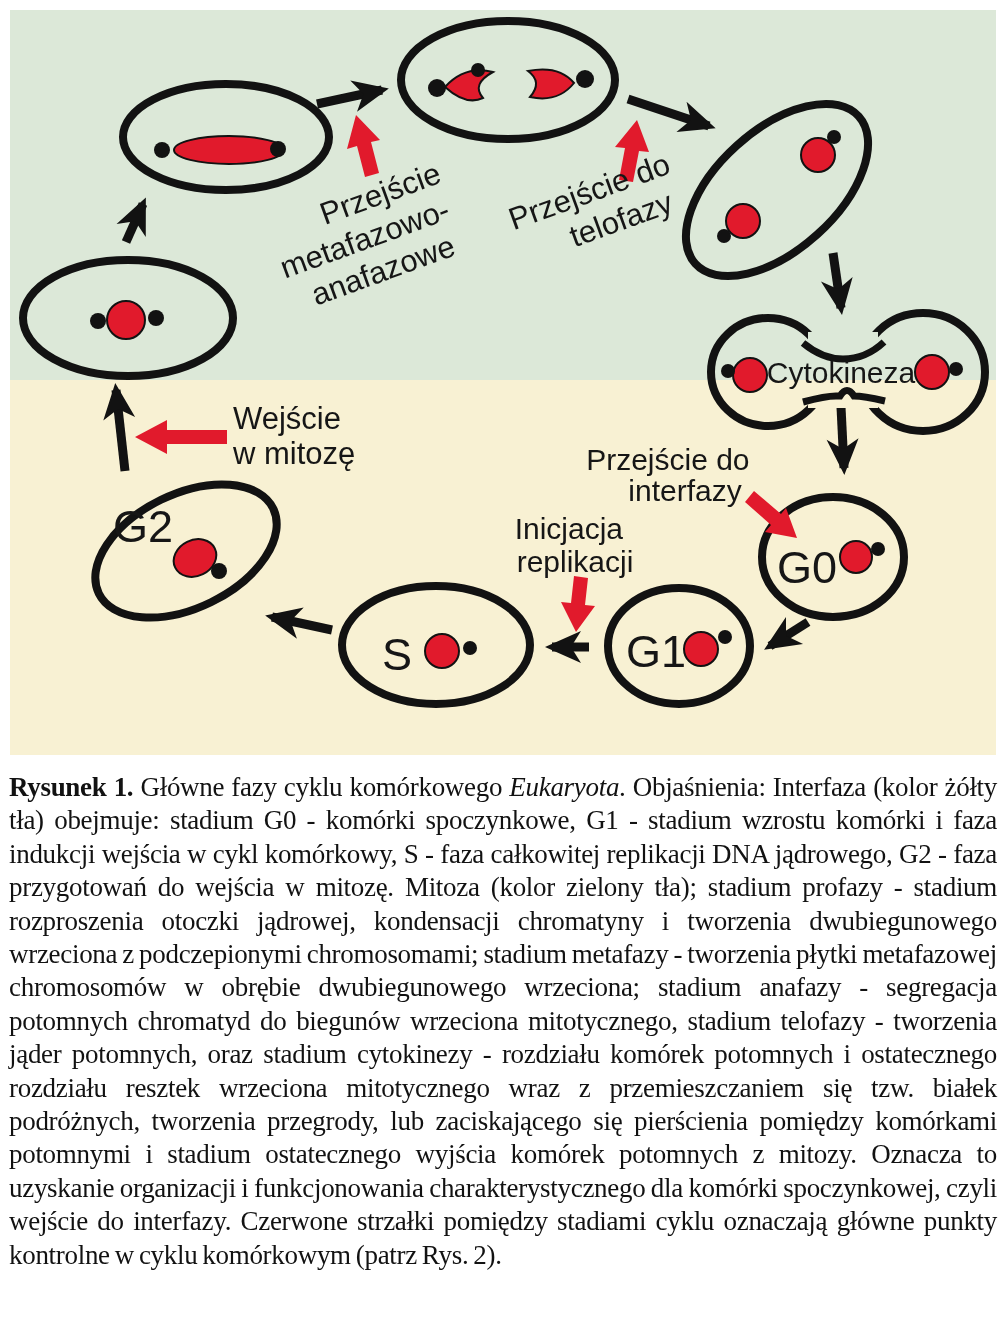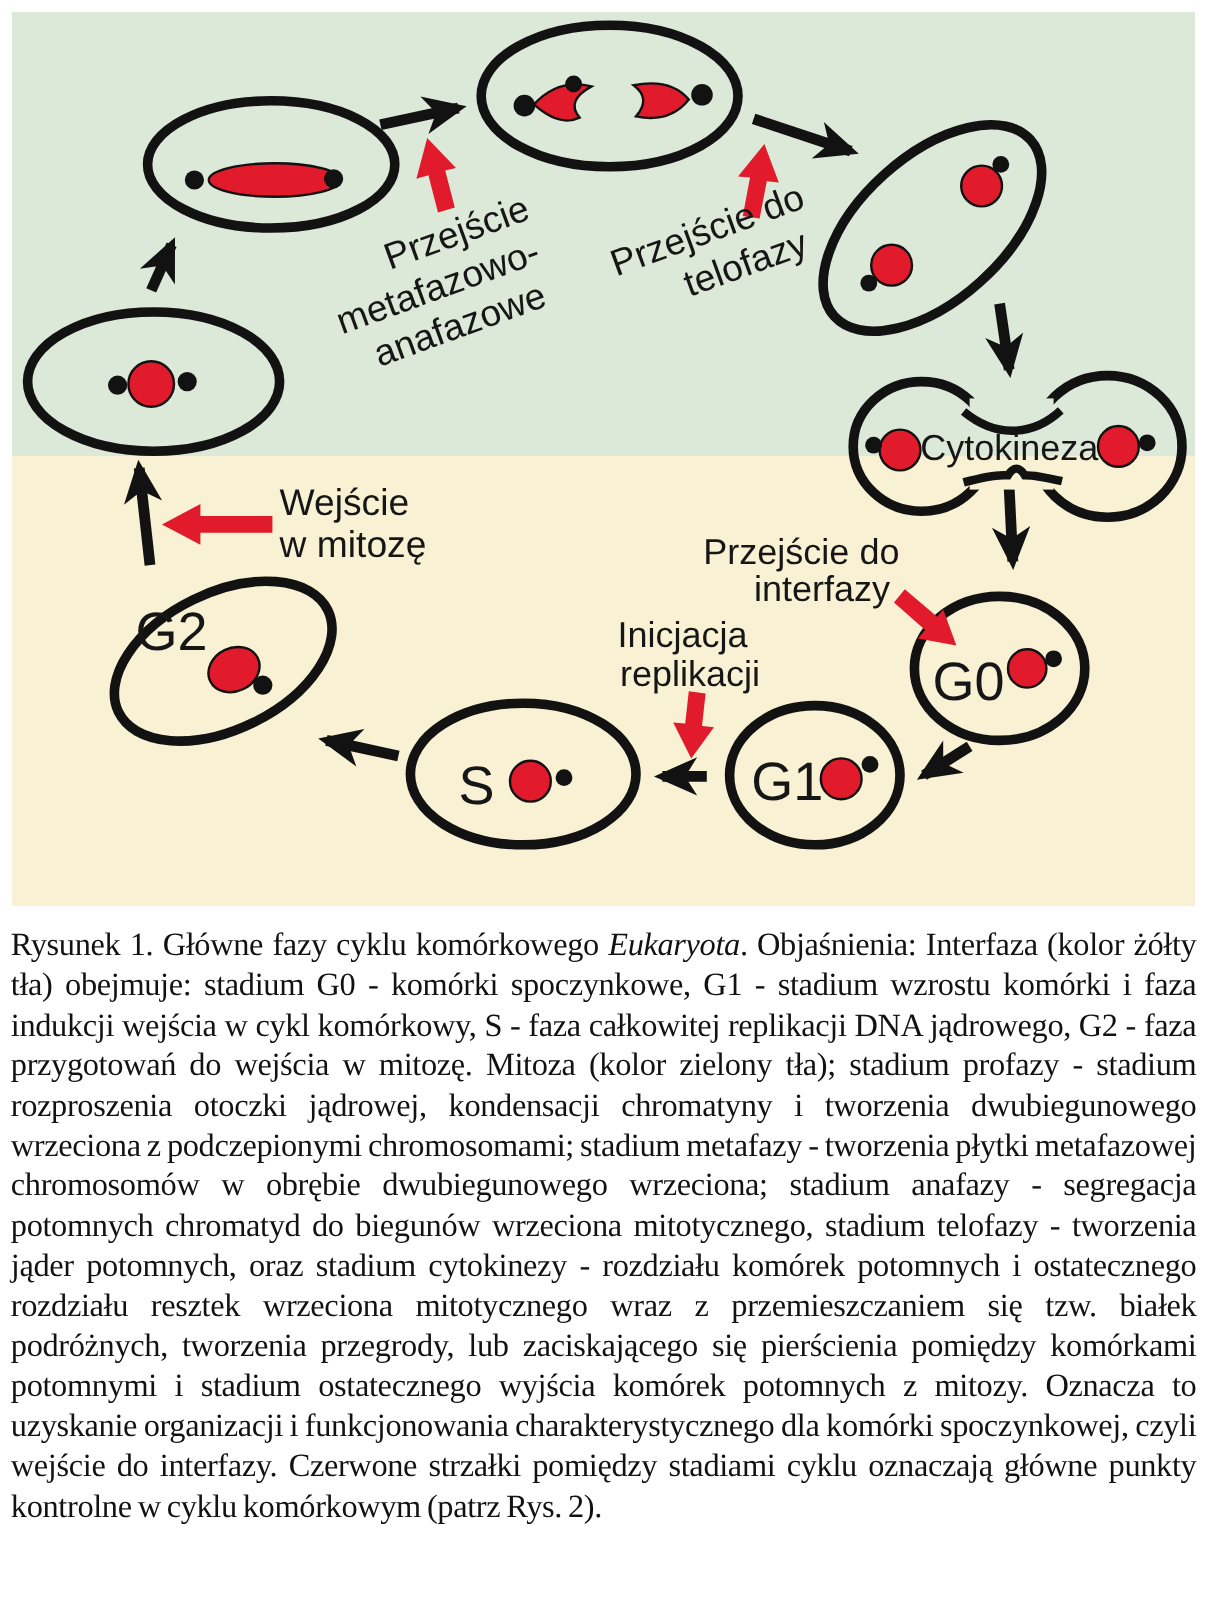--- a/index.html
+++ b/index.html
@@ -5,21 +5,21 @@
 <style>
   html,body{margin:0;padding:0;background:#ffffff;}
   body{width:1006px;height:1344px;overflow:hidden;
        font-family:"Liberation Serif",serif;color:#121212;}
   .figure{margin:10px 10px 0 10px;width:986px;height:745px;position:relative;}
   .figure svg{display:block;}
   .diagram-label{font-family:"Liberation Sans",sans-serif;fill:#161616;}
   .phase-label{font-family:"Liberation Sans",sans-serif;fill:#161616;font-size:45px;}
   .caption{margin:16px 9px 0 9px;text-align:justify;
            font-size:27px;line-height:33.4px;letter-spacing:-0.3px;word-spacing:-1.5px;}
-  .caption b{font-weight:normal;margin-top:44px;}
+  .caption b{font-weight:bold;margin-top:44px;}
   .caption i{font-style:italic;}
 </style>
 </head>
 <body>
 
 <div class="figure">
 <svg width="986" height="745" viewBox="0 0 986 745">
   <defs>
     <marker id="ah" markerUnits="userSpaceOnUse" markerWidth="40" markerHeight="36" refX="30" refY="17" orient="auto">
       <path d="M1,1 L37,17 L1,33 L11,17 Z" fill="#121212"></path>

